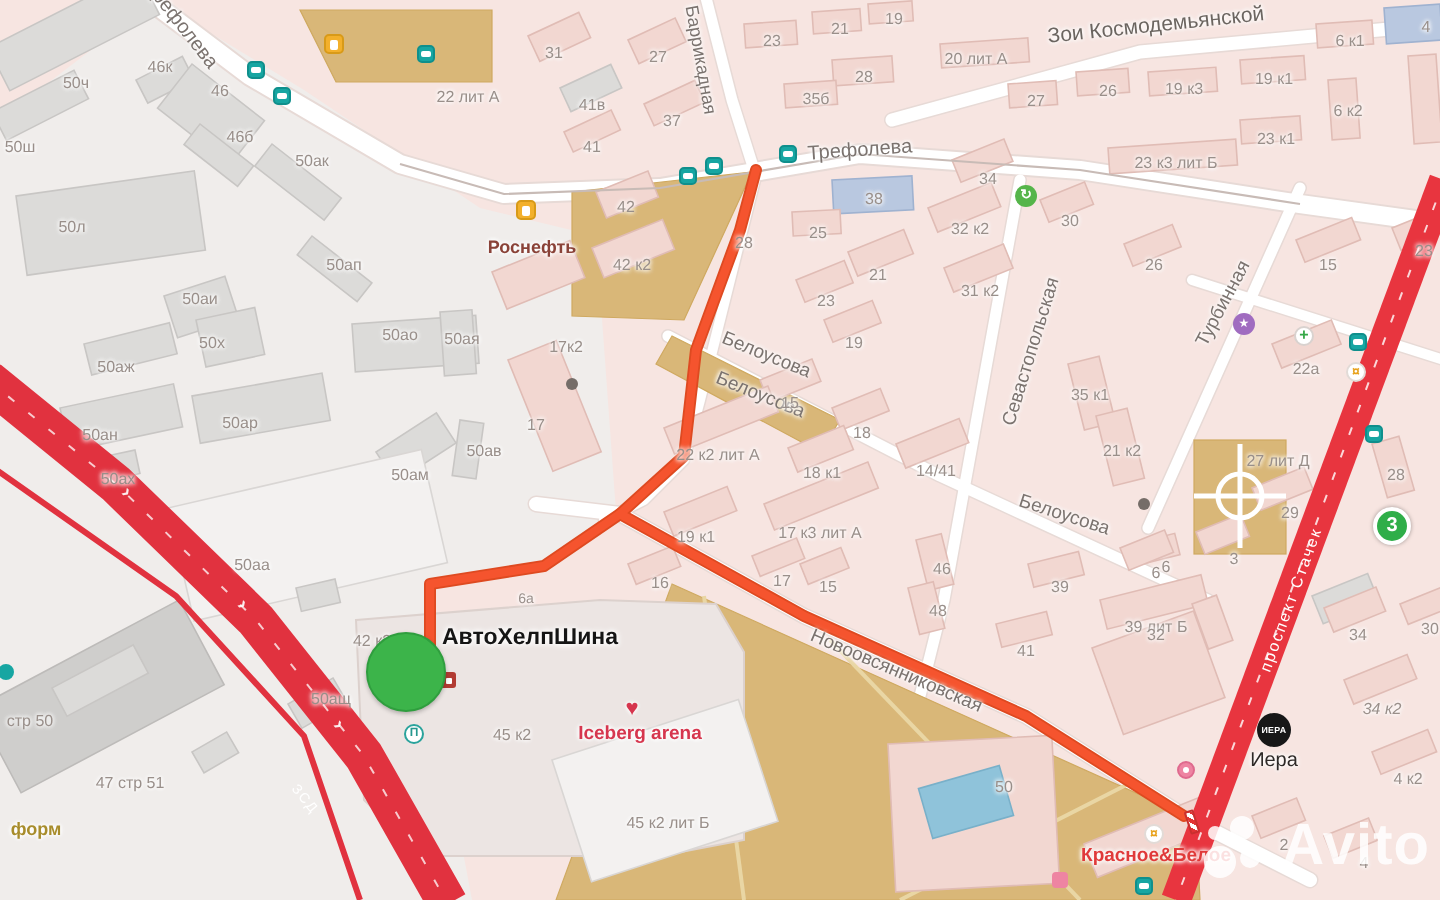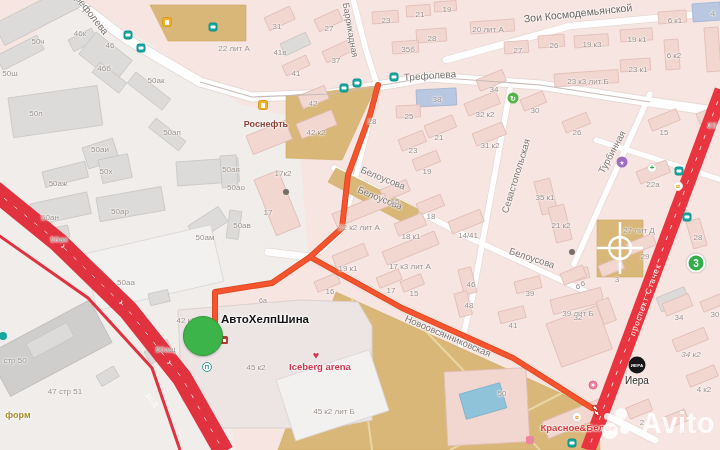--- a/index.html
+++ b/index.html
@@ -206,49 +206,49 @@
       <div class="lbl" style="left: 383px; top: 178px; font-size: 9.5px; color: rgb(123, 115, 111); transform: translate(-50%, -50%) rotate(22deg);">Белоусова</div>
       <div class="lbl" style="left: 380px; top: 198px; font-size: 9.5px; color: rgb(123, 115, 111); transform: translate(-50%, -50%) rotate(22deg);">Белоусова</div>
       <div class="lbl" style="left: 532px; top: 258px; font-size: 9.5px; color: rgb(123, 115, 111); transform: translate(-50%, -50%) rotate(18deg);">Белоусова</div>
       <div class="lbl" style="left: 612px; top: 152px; font-size: 9.5px; color: rgb(123, 115, 111); transform: translate(-50%, -50%) rotate(-62deg);">Турбинная</div>
       <div class="lbl" style="left: 448px; top: 336px; font-size: 9.5px; color: rgb(123, 115, 111); transform: translate(-50%, -50%) rotate(23deg);">Новоовсянниковская</div>
       <div class="lbl" style="left: 646px; top: 300px; font-size: 8px; color: rgb(255, 255, 255); transform: translate(-50%, -50%) rotate(-70deg); text-shadow: none; letter-spacing: 1px;">проспект Стачек</div>
       <div class="lbl" style="left: 152px; top: 400px; font-size: 7px; color: rgb(255, 255, 255); transform: translate(-50%, -50%) rotate(50deg); text-shadow: none; letter-spacing: 1px;">ЗСД</div>
       <div class="lbl" style="left: 38px; top: 42px; font-size: 8px; color: rgb(153, 143, 138); transform: translate(-50%, -50%) rotate(0deg);">50ч</div>
       <div class="lbl" style="left: 80px; top: 34px; font-size: 8px; color: rgb(153, 143, 138); transform: translate(-50%, -50%) rotate(0deg);">46к</div>
       <div class="lbl" style="left: 110px; top: 46px; font-size: 8px; color: rgb(153, 143, 138); transform: translate(-50%, -50%) rotate(0deg);">46</div>
-      <div class="lbl" style="left: 104px; top: 69px; font-size: 8px; color: rgb(153, 143, 138); transform: translate(-50%, -50%) rotate(0deg);">46б</div>
+      <div class="lbl" style="left: 120px; top: 69px; font-size: 8px; color: rgb(153, 143, 138); transform: translate(-50%, -50%) rotate(0deg);">46б</div>
       <div class="lbl" style="left: 156px; top: 81px; font-size: 8px; color: rgb(153, 143, 138); transform: translate(-50%, -50%) rotate(0deg);">50ак</div>
       <div class="lbl" style="left: 10px; top: 74px; font-size: 8px; color: rgb(153, 143, 138); transform: translate(-50%, -50%) rotate(0deg);">50ш</div>
       <div class="lbl" style="left: 36px; top: 114px; font-size: 8px; color: rgb(153, 143, 138); transform: translate(-50%, -50%) rotate(0deg);">50л</div>
       <div class="lbl" style="left: 234px; top: 49px; font-size: 8px; color: rgb(153, 143, 138); transform: translate(-50%, -50%) rotate(0deg);">22 лит А</div>
       <div class="lbl" style="left: 172px; top: 133px; font-size: 8px; color: rgb(153, 143, 138); transform: translate(-50%, -50%) rotate(0deg);">50ап</div>
       <div class="lbl" style="left: 100px; top: 150px; font-size: 8px; color: rgb(153, 143, 138); transform: translate(-50%, -50%) rotate(0deg);">50аи</div>
       <div class="lbl" style="left: 106px; top: 172px; font-size: 8px; color: rgb(153, 143, 138); transform: translate(-50%, -50%) rotate(0deg);">50х</div>
       <div class="lbl" style="left: 58px; top: 184px; font-size: 8px; color: rgb(153, 143, 138); transform: translate(-50%, -50%) rotate(0deg);">50аж</div>
-      <div class="lbl" style="left: 200px; top: 188px; font-size: 8px; color: rgb(153, 143, 138); transform: translate(-50%, -50%) rotate(0deg); margin-left: 36px;">50ао</div>
+      <div class="lbl" style="left: 200px; top: 168px; font-size: 8px; color: rgb(153, 143, 138); transform: translate(-50%, -50%) rotate(0deg);">50ао</div>
       <div class="lbl" style="left: 231px; top: 170px; font-size: 8px; color: rgb(153, 143, 138); transform: translate(-50%, -50%) rotate(0deg);">50ая</div>
       <div class="lbl" style="left: 50px; top: 218px; font-size: 8px; color: rgb(153, 143, 138); transform: translate(-50%, -50%) rotate(0deg);">50ан</div>
       <div class="lbl" style="left: 120px; top: 212px; font-size: 8px; color: rgb(153, 143, 138); transform: translate(-50%, -50%) rotate(0deg);">50ар</div>
       <div class="lbl" style="left: 59px; top: 240px; font-size: 8px; color: rgb(153, 143, 138); transform: translate(-50%, -50%) rotate(0deg);">50ах</div>
       <div class="lbl" style="left: 242px; top: 226px; font-size: 8px; color: rgb(153, 143, 138); transform: translate(-50%, -50%) rotate(0deg);">50ав</div>
       <div class="lbl" style="left: 205px; top: 238px; font-size: 8px; color: rgb(153, 143, 138); transform: translate(-50%, -50%) rotate(0deg);">50ам</div>
       <div class="lbl" style="left: 126px; top: 283px; font-size: 8px; color: rgb(153, 143, 138); transform: translate(-50%, -50%) rotate(0deg);">50аа</div>
       <div class="lbl" style="left: 15px; top: 361px; font-size: 8px; color: rgb(153, 143, 138); transform: translate(-50%, -50%) rotate(0deg);">стр 50</div>
       <div class="lbl" style="left: 65px; top: 392px; font-size: 8px; color: rgb(153, 143, 138); transform: translate(-50%, -50%) rotate(0deg);">47 стр 51</div>
       <div class="lbl" style="left: 160px; top: 350px; font-size: 8px; color: rgb(153, 143, 138); transform: translate(-50%, -50%) rotate(0deg); padding-left: 11px;">50ащ</div>
       <div class="lbl" style="left: 186px; top: 321px; font-size: 8px; color: rgb(153, 143, 138); transform: translate(-50%, -50%) rotate(0deg);">42 к3</div>
       <div class="lbl" style="left: 263px; top: 300px; font-size: 7px; color: rgb(153, 143, 138); transform: translate(-50%, -50%) rotate(0deg);">6а</div>
       <div class="lbl" style="left: 502px; top: 394px; font-size: 8px; color: rgb(153, 143, 138); transform: translate(-50%, -50%) rotate(0deg);">50</div>
       <div class="lbl" style="left: 277px; top: 27px; font-size: 8px; color: rgb(153, 143, 138); transform: translate(-50%, -50%) rotate(0deg);">31</div>
       <div class="lbl" style="left: 329px; top: 29px; font-size: 8px; color: rgb(153, 143, 138); transform: translate(-50%, -50%) rotate(0deg);">27</div>
       <div class="lbl" style="left: 386px; top: 21px; font-size: 8px; color: rgb(153, 143, 138); transform: translate(-50%, -50%) rotate(0deg);">23</div>
       <div class="lbl" style="left: 420px; top: 15px; font-size: 8px; color: rgb(153, 143, 138); transform: translate(-50%, -50%) rotate(0deg);">21</div>
       <div class="lbl" style="left: 447px; top: 10px; font-size: 8px; color: rgb(153, 143, 138); transform: translate(-50%, -50%) rotate(0deg);">19</div>
-      <div class="lbl" style="left: 280px; top: 53px; font-size: 8px; color: rgb(153, 143, 138); transform: translate(-50%, -50%) rotate(0deg);">41в</div>
+      <div class="lbl" style="left: 296px; top: 53px; font-size: 8px; color: rgb(153, 143, 138); transform: translate(-50%, -50%) rotate(0deg);">41в</div>
       <div class="lbl" style="left: 296px; top: 74px; font-size: 8px; color: rgb(153, 143, 138); transform: translate(-50%, -50%) rotate(0deg);">41</div>
       <div class="lbl" style="left: 336px; top: 61px; font-size: 8px; color: rgb(153, 143, 138); transform: translate(-50%, -50%) rotate(0deg);">37</div>
       <div class="lbl" style="left: 313px; top: 104px; font-size: 8px; color: rgb(153, 143, 138); transform: translate(-50%, -50%) rotate(0deg);">42</div>
       <div class="lbl" style="left: 316px; top: 133px; font-size: 8px; color: rgb(153, 143, 138); transform: translate(-50%, -50%) rotate(0deg);">42 к2</div>
       <div class="lbl" style="left: 432px; top: 39px; font-size: 8px; color: rgb(153, 143, 138); transform: translate(-50%, -50%) rotate(0deg);">28</div>
       <div class="lbl" style="left: 408px; top: 50px; font-size: 8px; color: rgb(153, 143, 138); transform: translate(-50%, -50%) rotate(0deg);">35б</div>
       <div class="lbl" style="left: 283px; top: 174px; font-size: 8px; color: rgb(153, 143, 138); transform: translate(-50%, -50%) rotate(0deg);">17к2</div>
       <div class="lbl" style="left: 268px; top: 213px; font-size: 8px; color: rgb(153, 143, 138); transform: translate(-50%, -50%) rotate(0deg);">17</div>
       <div class="lbl" style="left: 372px; top: 122px; font-size: 8px; color: rgb(153, 143, 138); transform: translate(-50%, -50%) rotate(0deg);">28</div>
       <div class="lbl" style="left: 437px; top: 100px; font-size: 8px; color: rgb(153, 143, 138); transform: translate(-50%, -50%) rotate(0deg);">38</div>

